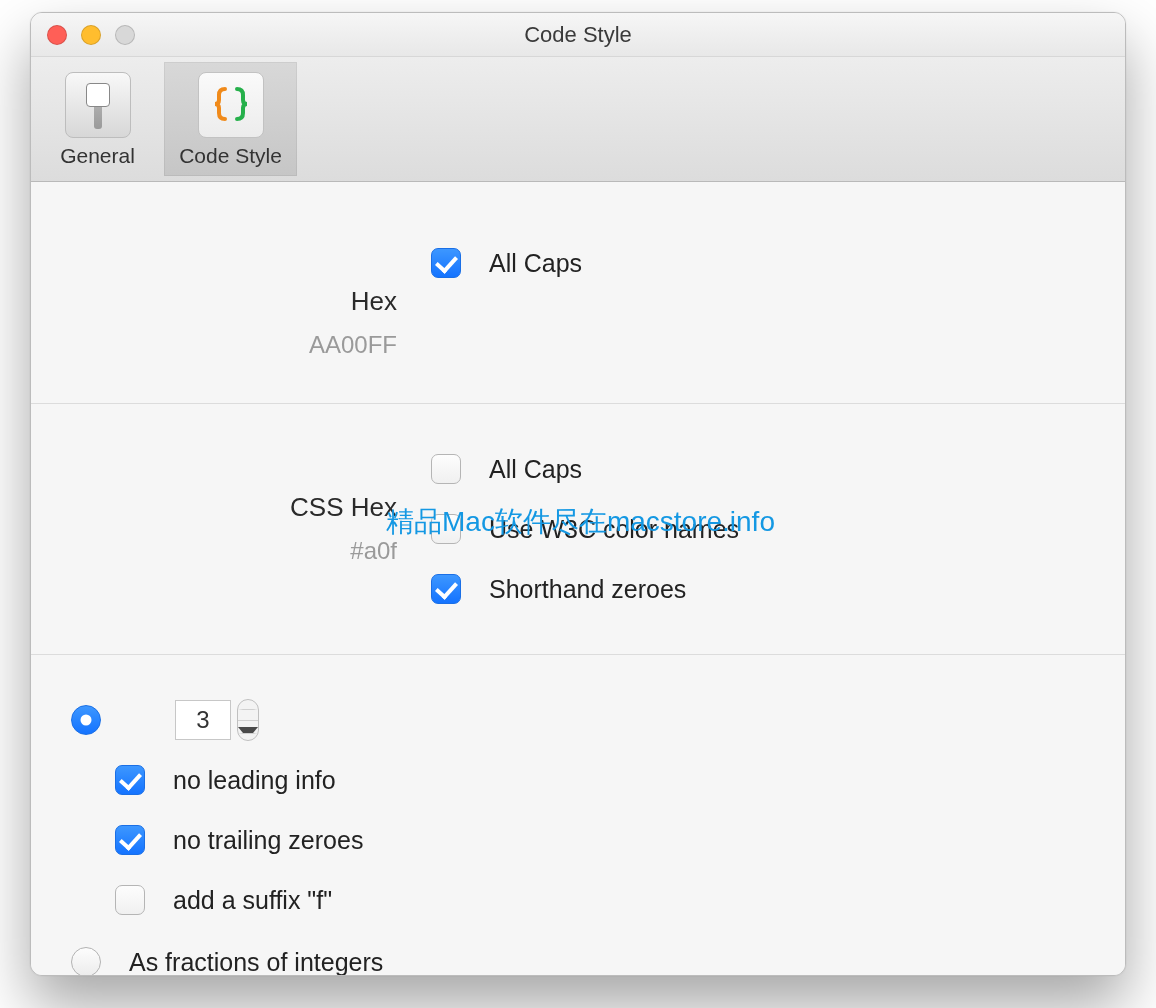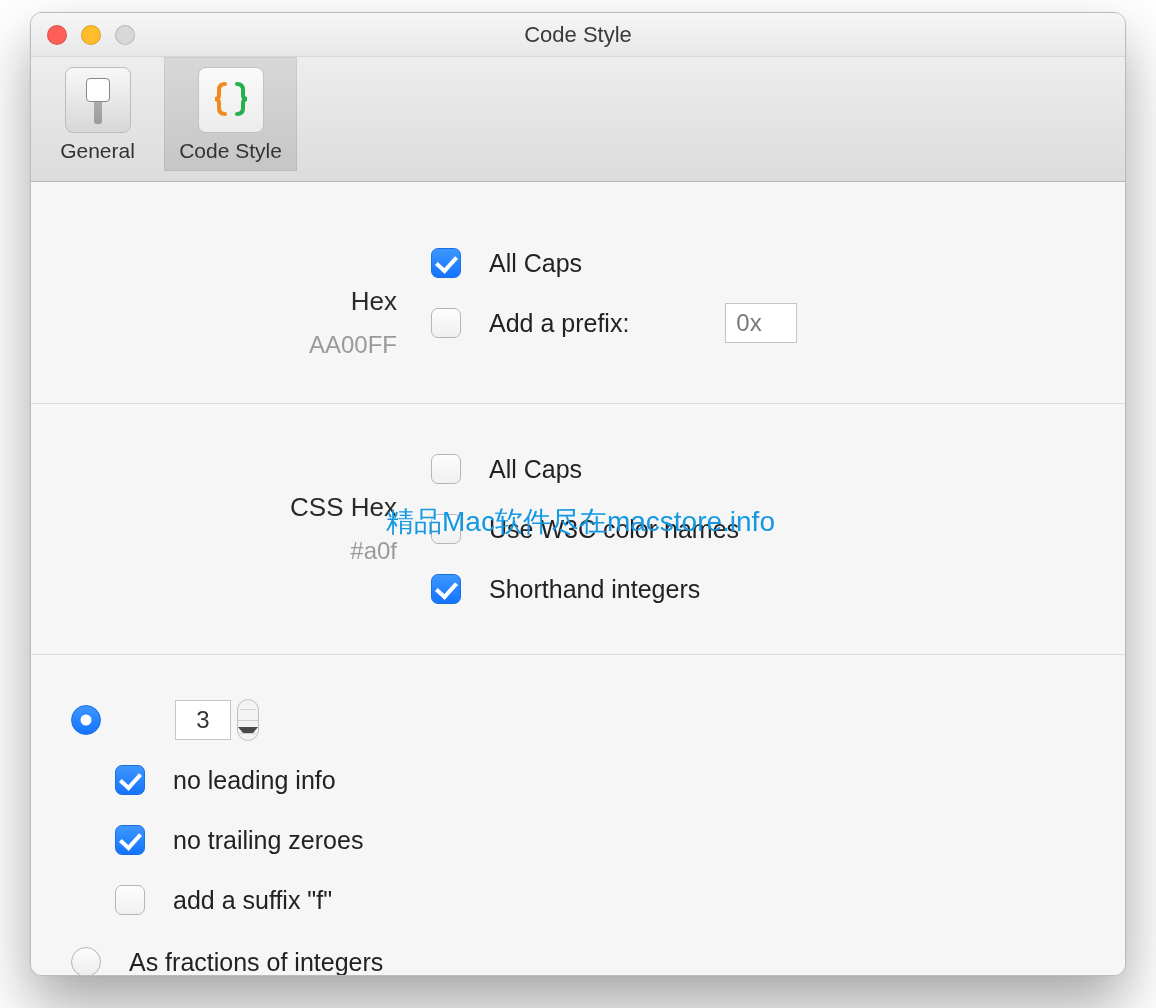--- a/index.html
+++ b/index.html
@@ -45,21 +45,21 @@
     text-align: center;
     font-size: 22px; color: #3a3a3a;
   }
 
   
   .toolbar {
     display: flex;
     background: linear-gradient(#ededed, #dcdcdc);
     border-bottom: 1px solid #b9b9b9;
     height: 125px;
-    align-items: flex-start;
+    align-items: center;
   }
   .tab {
     width: 133px;
     display: flex; flex-direction: column;
     align-items: center; justify-content: flex-end;
     padding: 10px 4px 8px;
     gap: 6px;
     cursor: default;
   }
   .tab.selected {
@@ -249,46 +249,40 @@
     <div class="section">
       <div class="left-col">
         <div class="heading">Hex</div>
         <div class="example">AA00FF</div>
       </div>
       <div class="right-col">
         <div class="row">
           <div class="chk checked"></div>
           <span class="opt-label">All Caps</span>
         </div>
-        <div class="row">
-          <div class="chk"></div>
-          <span class="opt-label">Add a prefix:</span>
-          <span style="width:40px"></span>
-          <input class="tinput" value="0x" style="">
-        </div>
       </div>
     </div>
 
     <div class="section">
       <div class="left-col">
         <div class="heading">CSS Hex</div>
         <div class="example">#a0f</div>
       </div>
       <div class="right-col">
         <div class="row">
           <div class="chk"></div>
           <span class="opt-label">All Caps</span>
         </div>
         <div class="row">
           <div class="chk"></div>
           <span class="opt-label">Use W3C color names</span>
         </div>
         <div class="row">
           <div class="chk checked"></div>
-          <span class="opt-label">Shorthand integers</span>
+          <span class="opt-label">Shorthand zeroes</span>
         </div>
       </div>
     </div>
 
     <div class="section" style="border-bottom:none">
       <div class="right-col">
         <div class="row">
           <div class="radio checked"></div>
           <span style="width:18px"></span>
           <div class="stepper">

